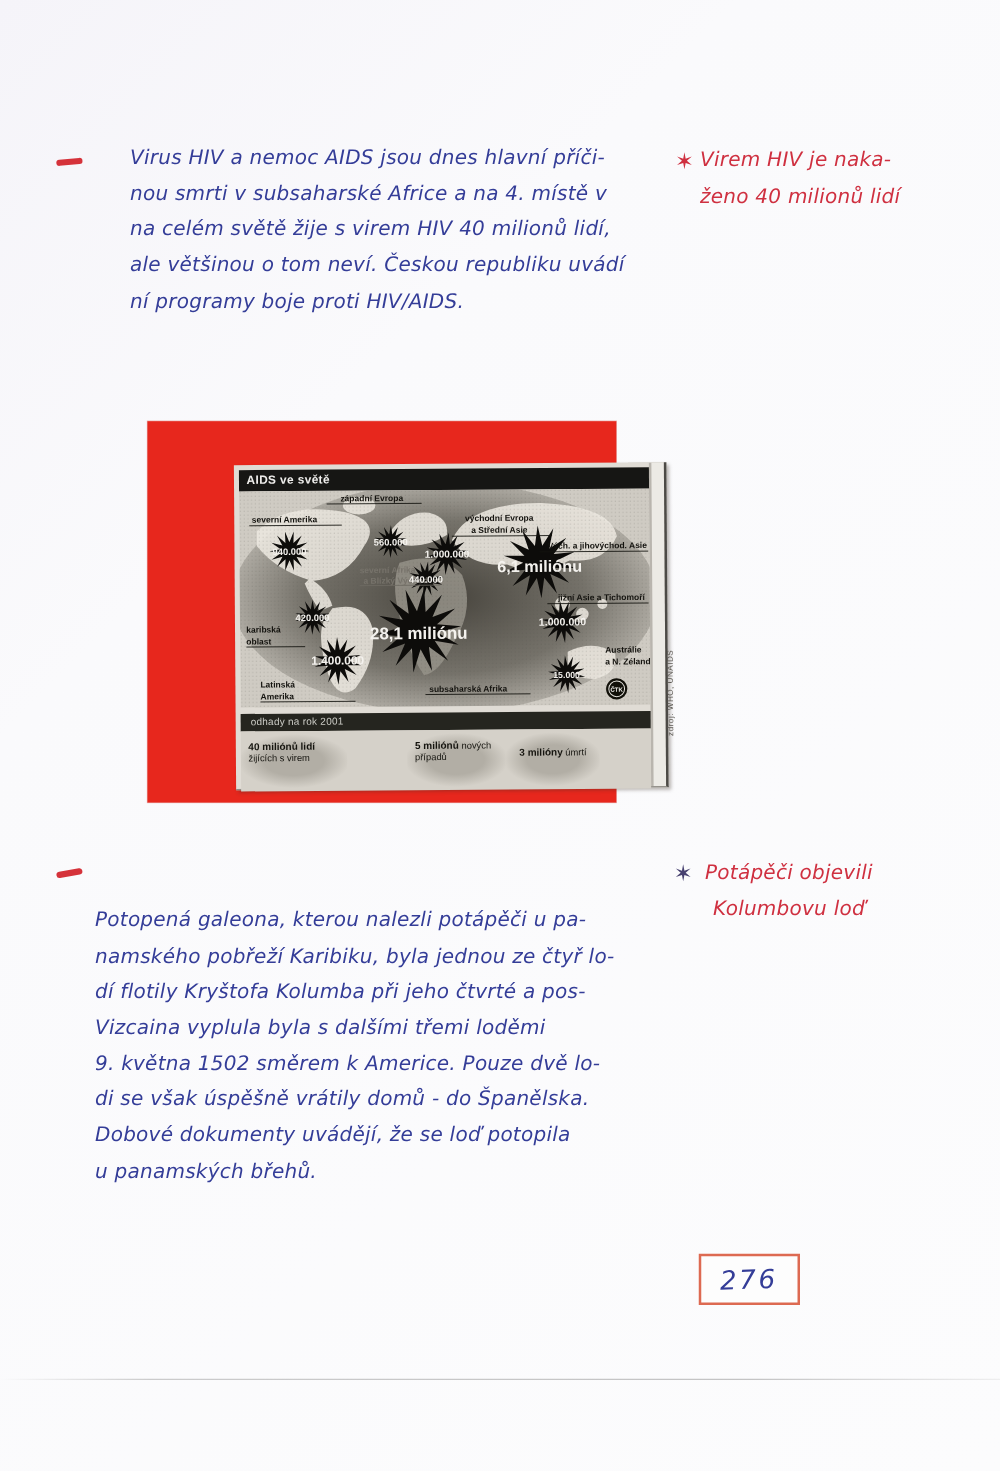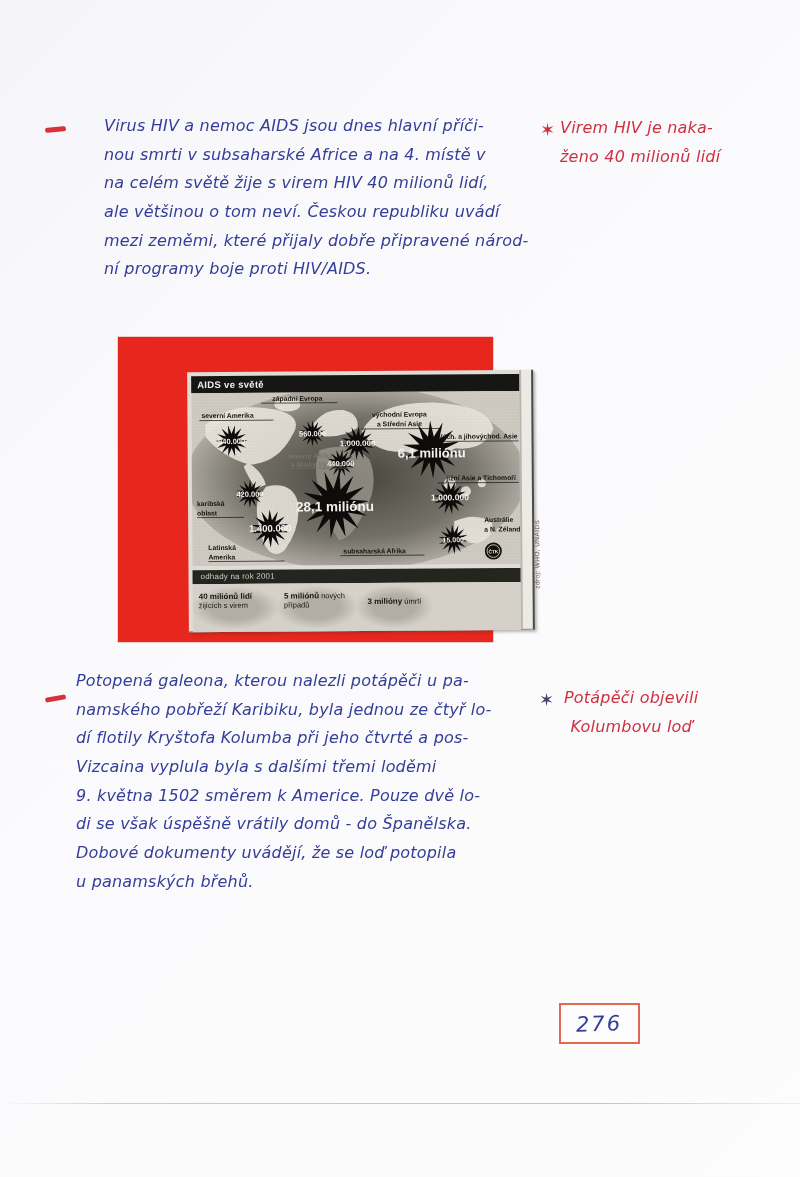--- a/index.html
+++ b/index.html
@@ -48,21 +48,21 @@
     font-size:8px;line-height:14px;padding-left:8px;box-sizing:border-box;
     letter-spacing:.2px;
   }
   .clip-stats{
     height:48px;background:#d5d1c9;display:flex;align-items:center;
   }
   .stat{position:relative;height:100%;box-sizing:border-box;padding-top:8px;}
   .stat .blob{position:absolute;inset:0;background:radial-gradient(ellipse 70% 60% at 50% 50%, #b2aea5 40%, rgba(178,174,165,0) 75%);}
   .stat .txt{position:relative;font-size:7.5px;line-height:9px;color:#15140f;padding:0 6px;}
   .stat .txt b{font-size:8px;}
-  .stat.s0{width:26%;} .stat.s1{width:24%;} .stat.s2{width:23%;padding-top:14px;text-align:center;} .stat.s3{width:27%;}
+  .stat.s0{width:26%;} .stat.s1{width:24%;margin-left:48px;} .stat.s2{width:23%;padding-top:14px;text-align:center;} .stat.s3{width:27%;}
   .stat.s3 .blob{background:radial-gradient(ellipse 75% 70% at 50% 50%, #34322c 50%, rgba(52,50,44,0) 78%);}
   .stat.s3 .txt{color:#f0efeb;}
   .clip-source{
     position:absolute;right:-1px;top:150px;
     transform:rotate(-90deg);transform-origin:right top;
     font-size:6.5px;color:#5c5953;letter-spacing:.4px;white-space:nowrap;
   }
   
   .pagenum-box{
     position:absolute;left:559px;top:1003px;width:77px;height:37px;
@@ -79,21 +79,20 @@
 </head>
 <body>
 
 <div class="dash" style="left:45px;top:127px;transform:rotate(-5deg);"></div>
 
 <div class="para hand" style="left:76px;top:116px;margin-left:28px;">
   <div class="line">Virus HIV a nemoc AIDS jsou dnes hlavní příči-</div>
   <div class="line">nou smrti v subsaharské Africe a na 4. místě v</div>
   <div class="line">na celém světě žije s virem HIV 40 milionů lidí,</div>
   <div class="line">ale většinou o tom neví. Českou republiku uvádí</div>
-  <div class="line">mezi zeměmi, které přijaly dobře připravené národ-</div>
   <div class="line">ní programy boje proti HIV/AIDS.</div>
 </div>
 
 <div class="asterisk hand hand-red" style="left:540px;top:119px;">✶</div>
 <div class="para hand hand-red" style="left:560px;top:118px;">
   <div class="line" style="height:29px">Virem HIV je naka-</div>
   <div class="line" style="height:29px">ženo 40 milionů lidí</div>
 </div>
 
 <div class="red-paper"></div>
@@ -213,21 +212,21 @@
         <div class="blob"></div>
         <div class="txt"><b>3 milióny</b> <span>úmrtí</span></div>
       </div>
     </div>
   </div>
   <div class="clip-source">zdroj: WHO, UNAIDS</div>
 </div>
 
 <div class="dash" style="left:45px;top:696px;transform:rotate(-10deg);"></div>
 
-<div class="para hand" style="left:76px;top:671px;">
+<div class="para hand" style="left:76px;top:726px;">
   <div class="line">Potopená galeona, kterou nalezli potápěči u pa-</div>
   <div class="line">namského pobřeží Karibiku, byla jednou ze čtyř lo-</div>
   <div class="line">dí flotily Kryštofa Kolumba při jeho čtvrté a pos-</div>
   <div class="line">Vizcaina vyplula byla s dalšími třemi loděmi</div>
   <div class="line">9. května 1502 směrem k Americe. Pouze dvě lo-</div>
   <div class="line">di se však úspěšně vrátily domů - do Španělska.</div>
   <div class="line">Dobové dokumenty uvádějí, že se loď potopila</div>
   <div class="line">u panamských břehů.</div>
 </div>
 

